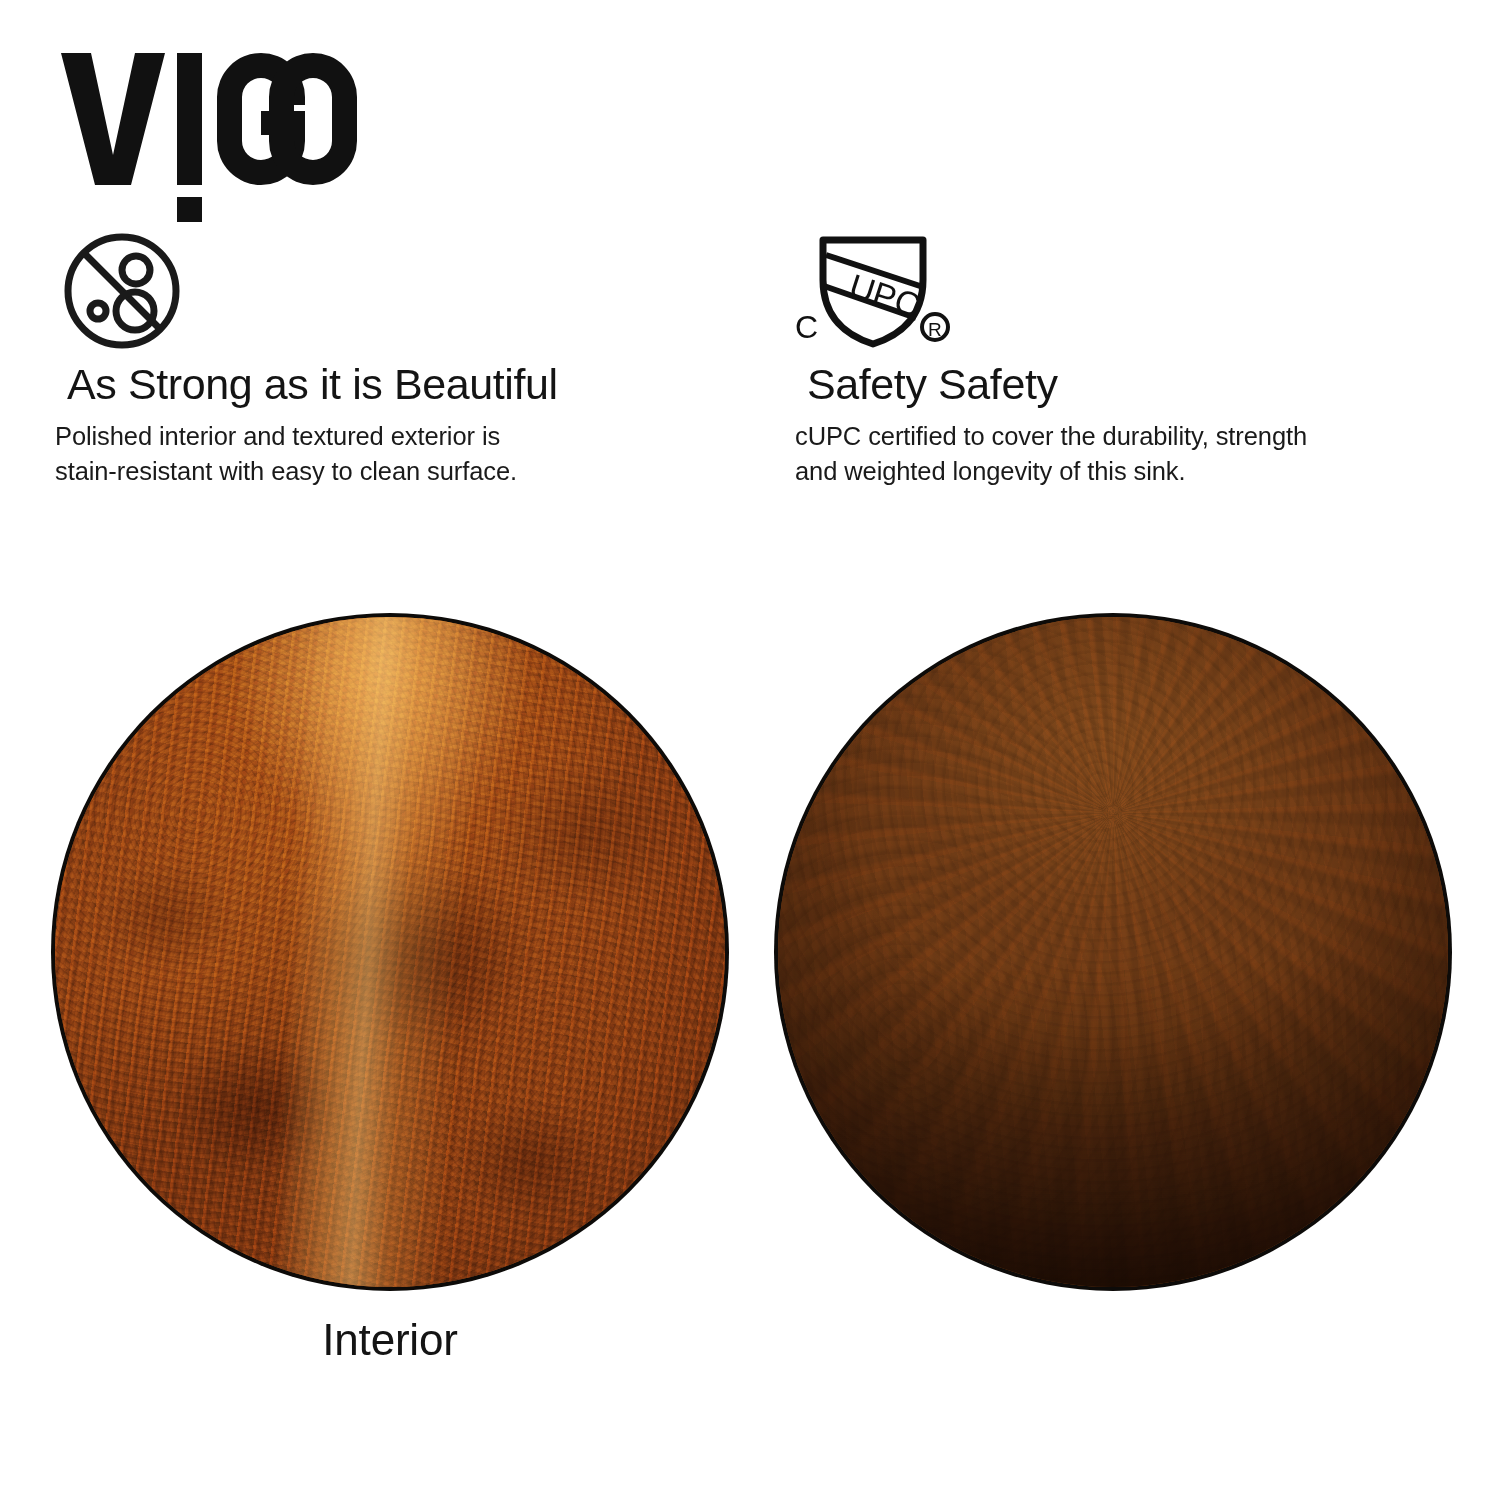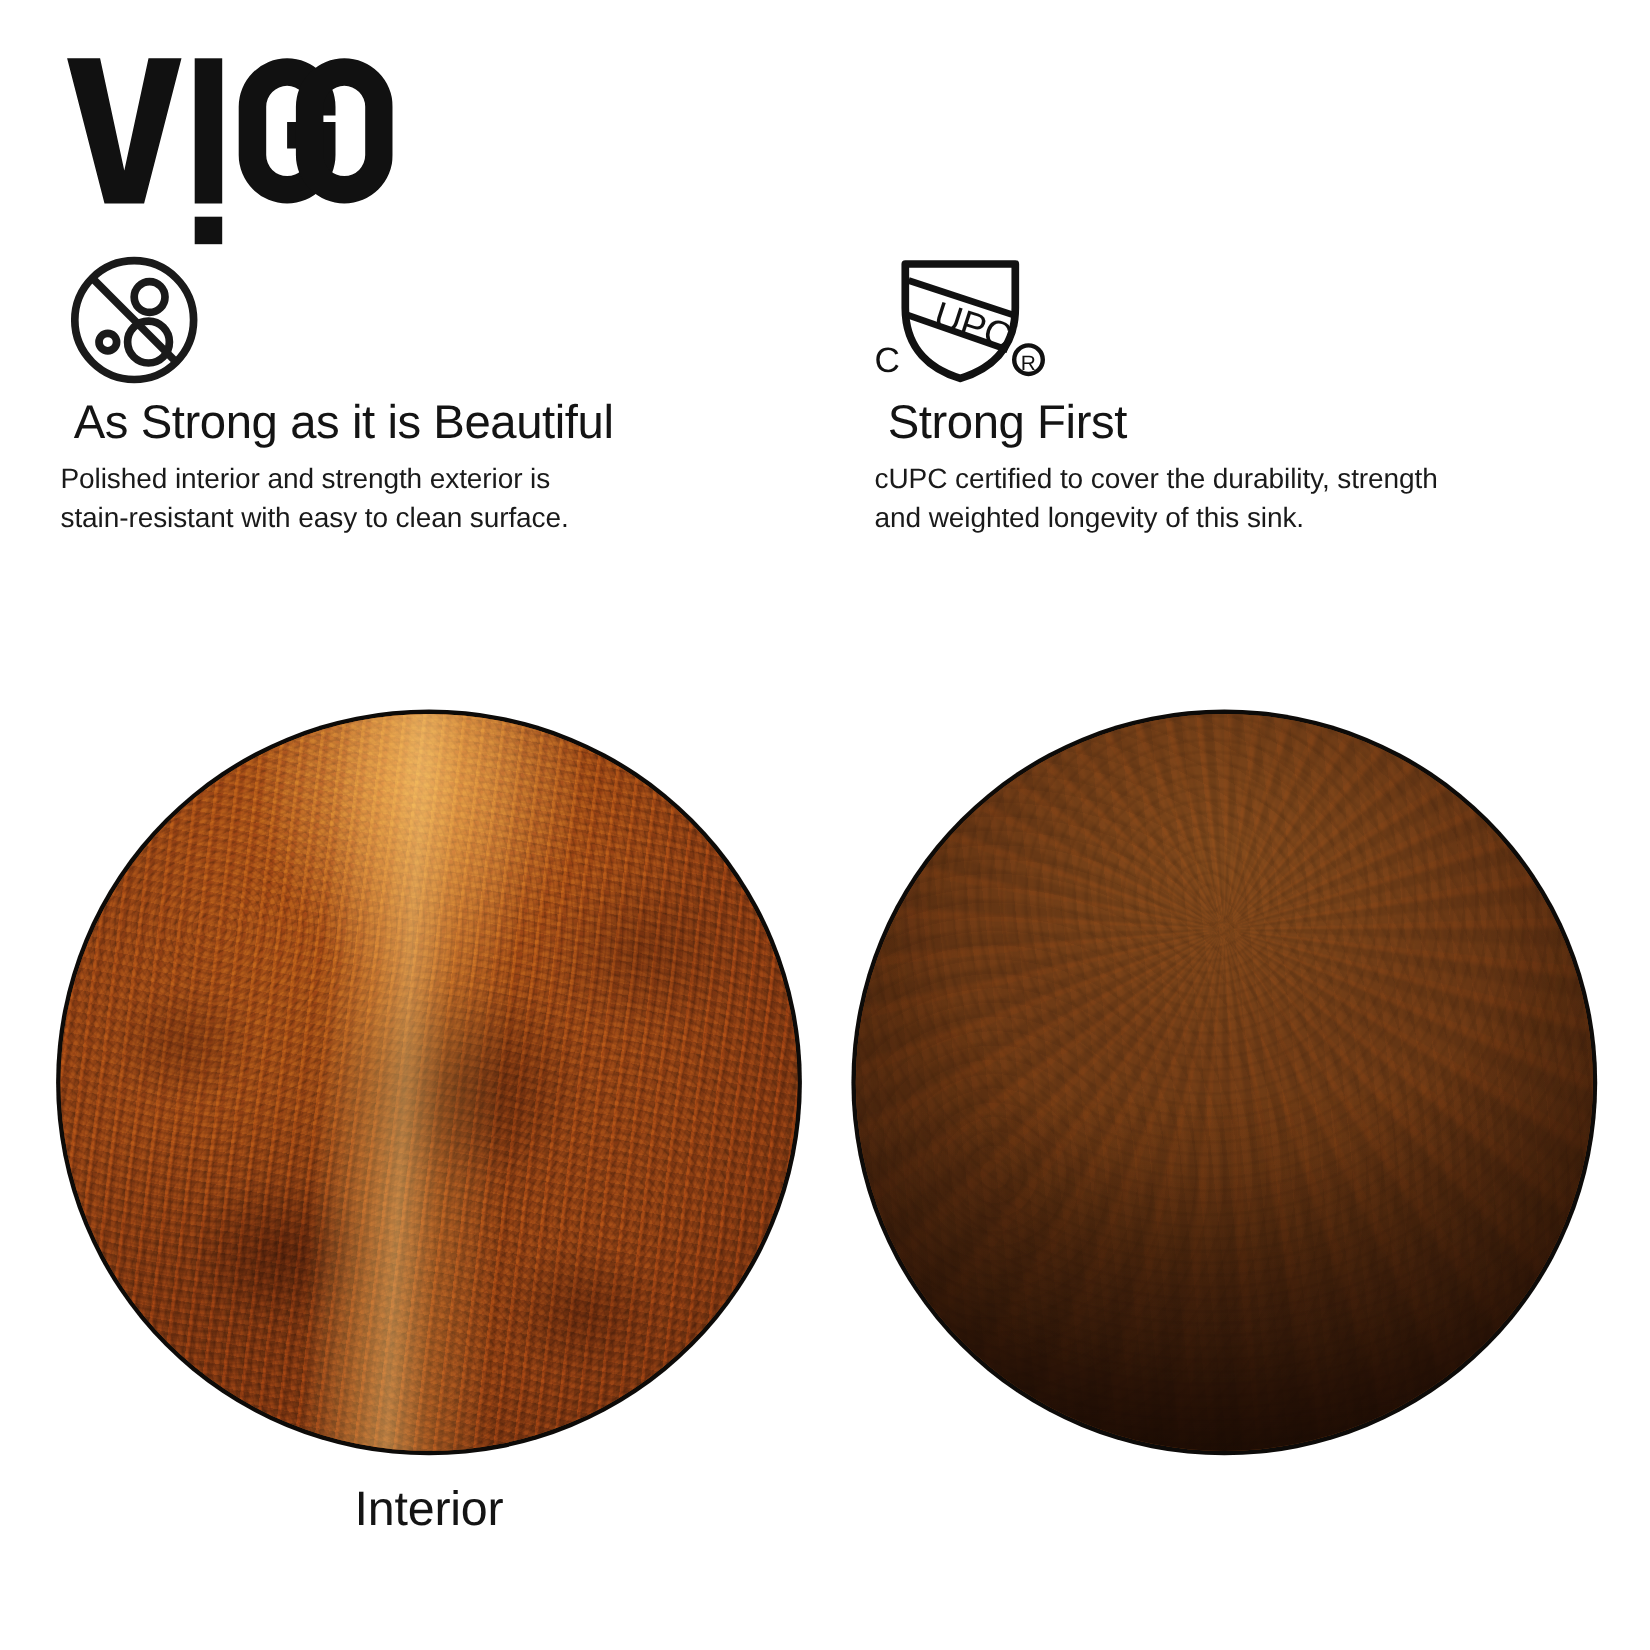--- a/index.html
+++ b/index.html
@@ -69,21 +69,21 @@
     line-height: 1.38;
     letter-spacing: -0.1px;
     color: #1a1a1a;
     white-space: pre-line;
   }
 
   
   .comparison {
     position: absolute;
     left: 0;
-    top: 592px;
+    top: 560px;
     width: 1454px;
     height: 820px;
   }
   .product-item {
     position: absolute;
     top: 0;
   }
   .product-item.interior { left: 55px; }
   .product-item.exterior { left: 778px; }
 
@@ -255,21 +255,21 @@
         <g fill="none" stroke="#1a1a1a" stroke-width="7">
           <circle cx="67" cy="59" r="54"></circle>
           <line x1="29" y1="21" x2="105" y2="97" stroke-linecap="butt"></line>
           <circle cx="81" cy="38" r="14"></circle>
           <circle cx="80" cy="79" r="19"></circle>
           <circle cx="43" cy="79" r="8"></circle>
         </g>
       </svg>
     </div>
     <h2 class="feature-heading">As Strong as it is Beautiful</h2>
-    <p class="feature-body">Polished interior and strength exterior is
+    <p class="feature-body">Polished interior and textured exterior is
 stain-resistant with easy to clean surface.</p>
   </div>
 
   <div class="feature-col right">
     <div class="feature-icon">
       <svg width="160" height="118" viewBox="0 0 160 118" aria-hidden="true">
 
         <path d="M28 8 L128 8 L128 48 C128 86 104 104 78 112 C52 104 28 86 28 48 Z" fill="#ffffff" stroke="#111111" stroke-width="7" stroke-linejoin="round"></path>
 
         <g stroke="#111111" stroke-width="6" fill="none">
@@ -280,21 +280,21 @@
         <text x="52" y="64" font-family="Liberation Sans, sans-serif" font-size="34" fill="#111111" transform="rotate(18 52 64)">UPC</text>
 
         <text x="0" y="106" font-family="Liberation Sans, sans-serif" font-size="32" fill="#111111">C</text>
 
         <g>
           <circle cx="140" cy="95" r="13" fill="none" stroke="#111111" stroke-width="4"></circle>
           <text x="133" y="104" font-family="Liberation Sans, sans-serif" font-size="19" fill="#111111">R</text>
         </g>
       </svg>
     </div>
-    <h2 class="feature-heading">Strong First</h2>
+    <h2 class="feature-heading">Safety Safety</h2>
     <p class="feature-body">cUPC certified to cover the durability, strength
 and weighted longevity of this sink.</p>
   </div>
 
 </div>
 
 <div class="comparison">
 
   <div class="product-item interior">
     <div class="disc-wrap">

